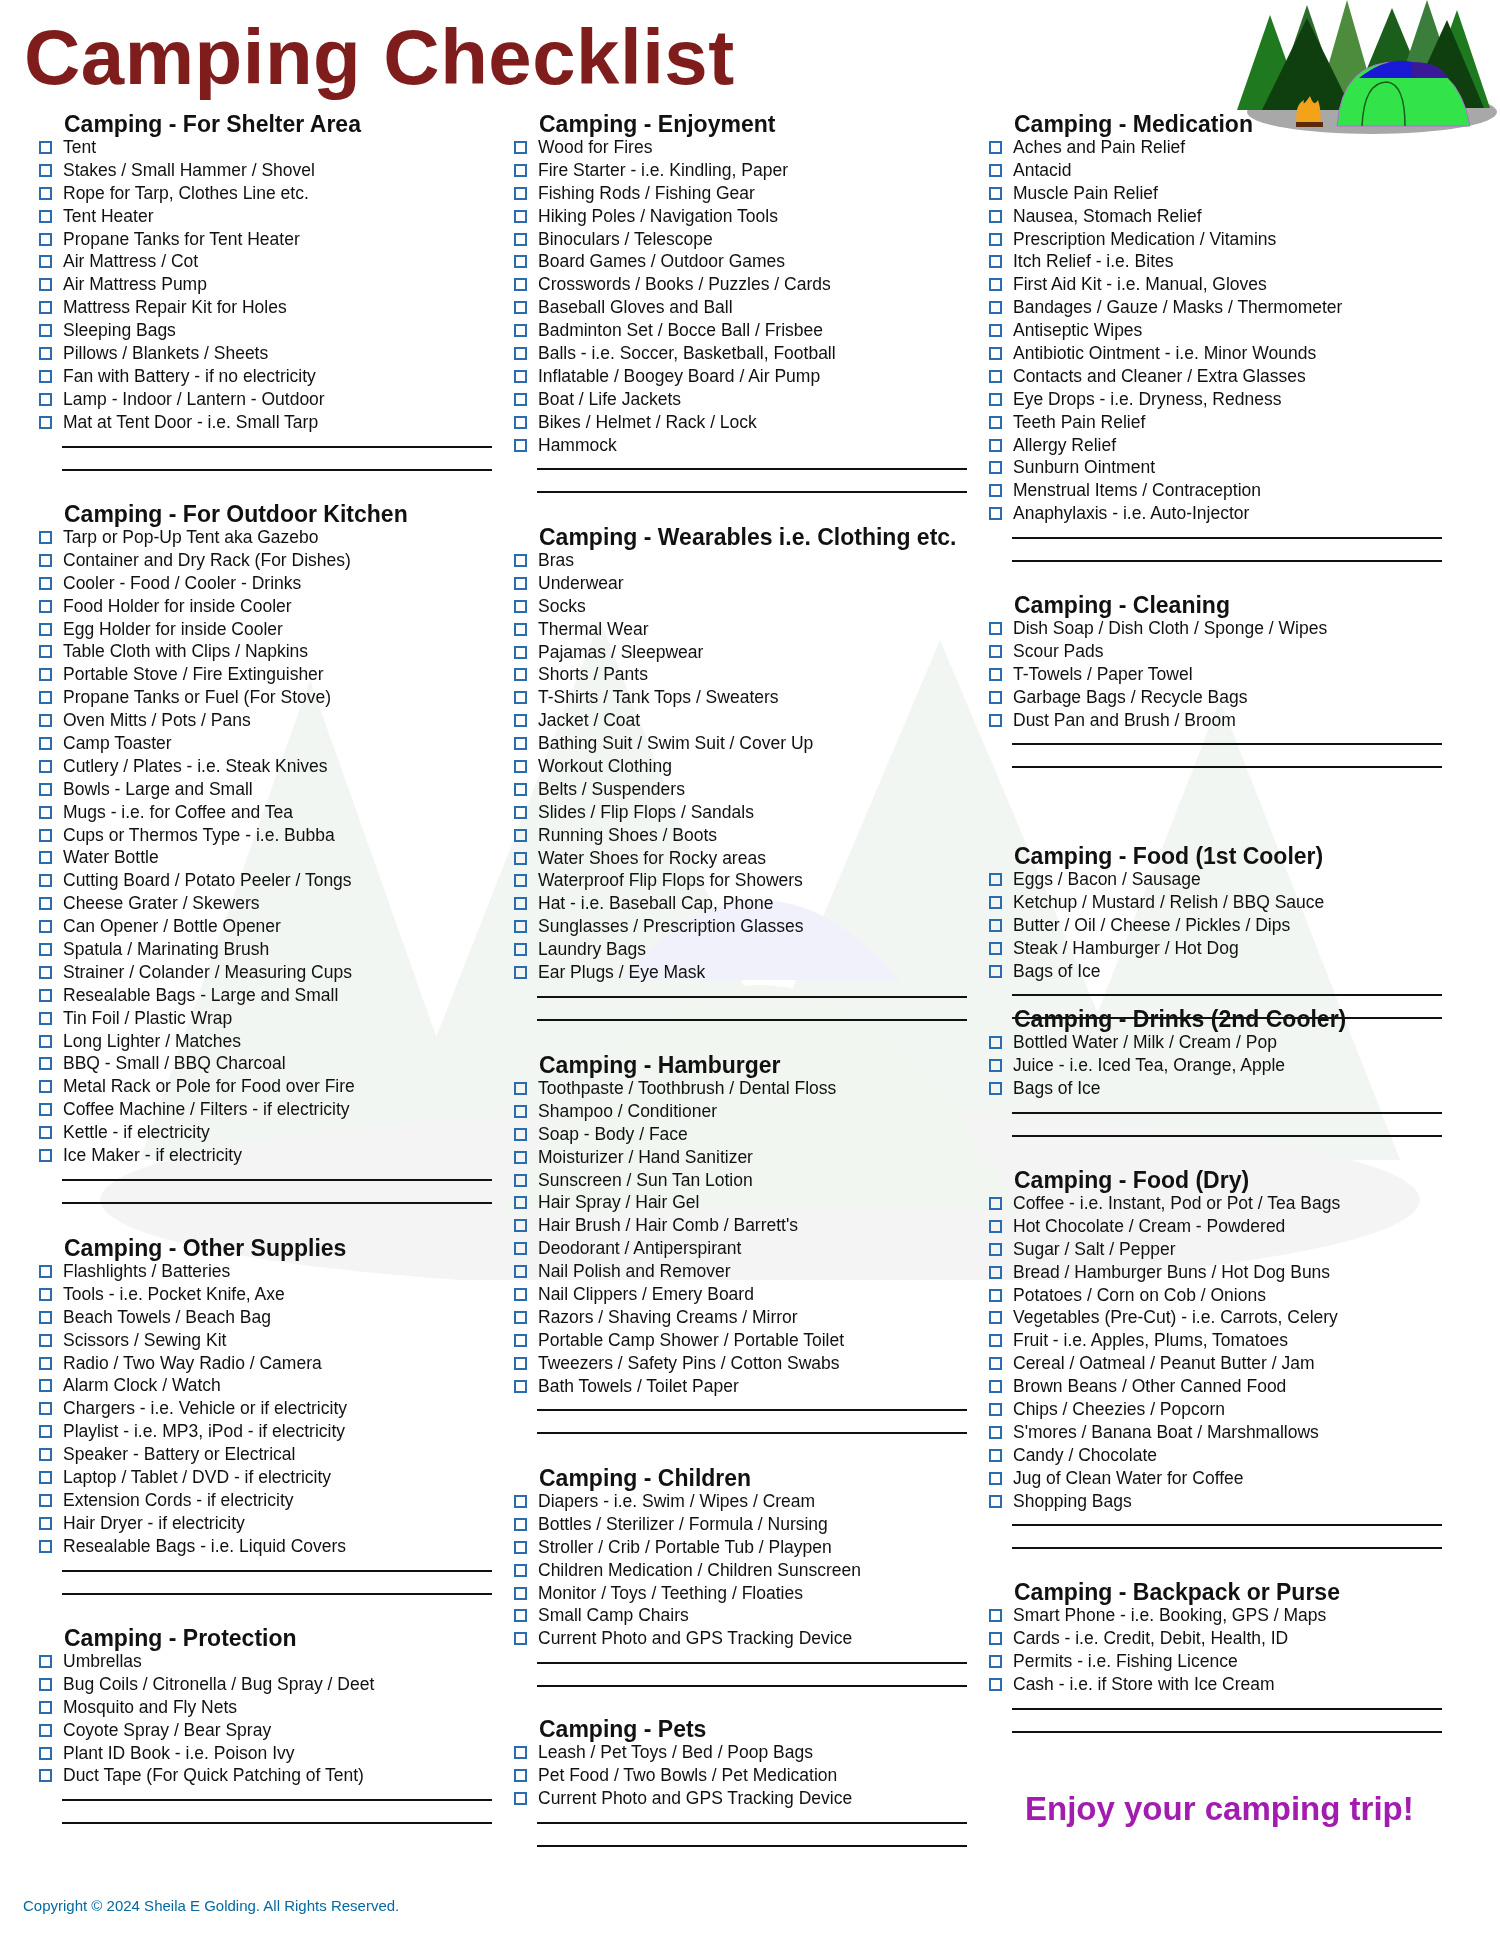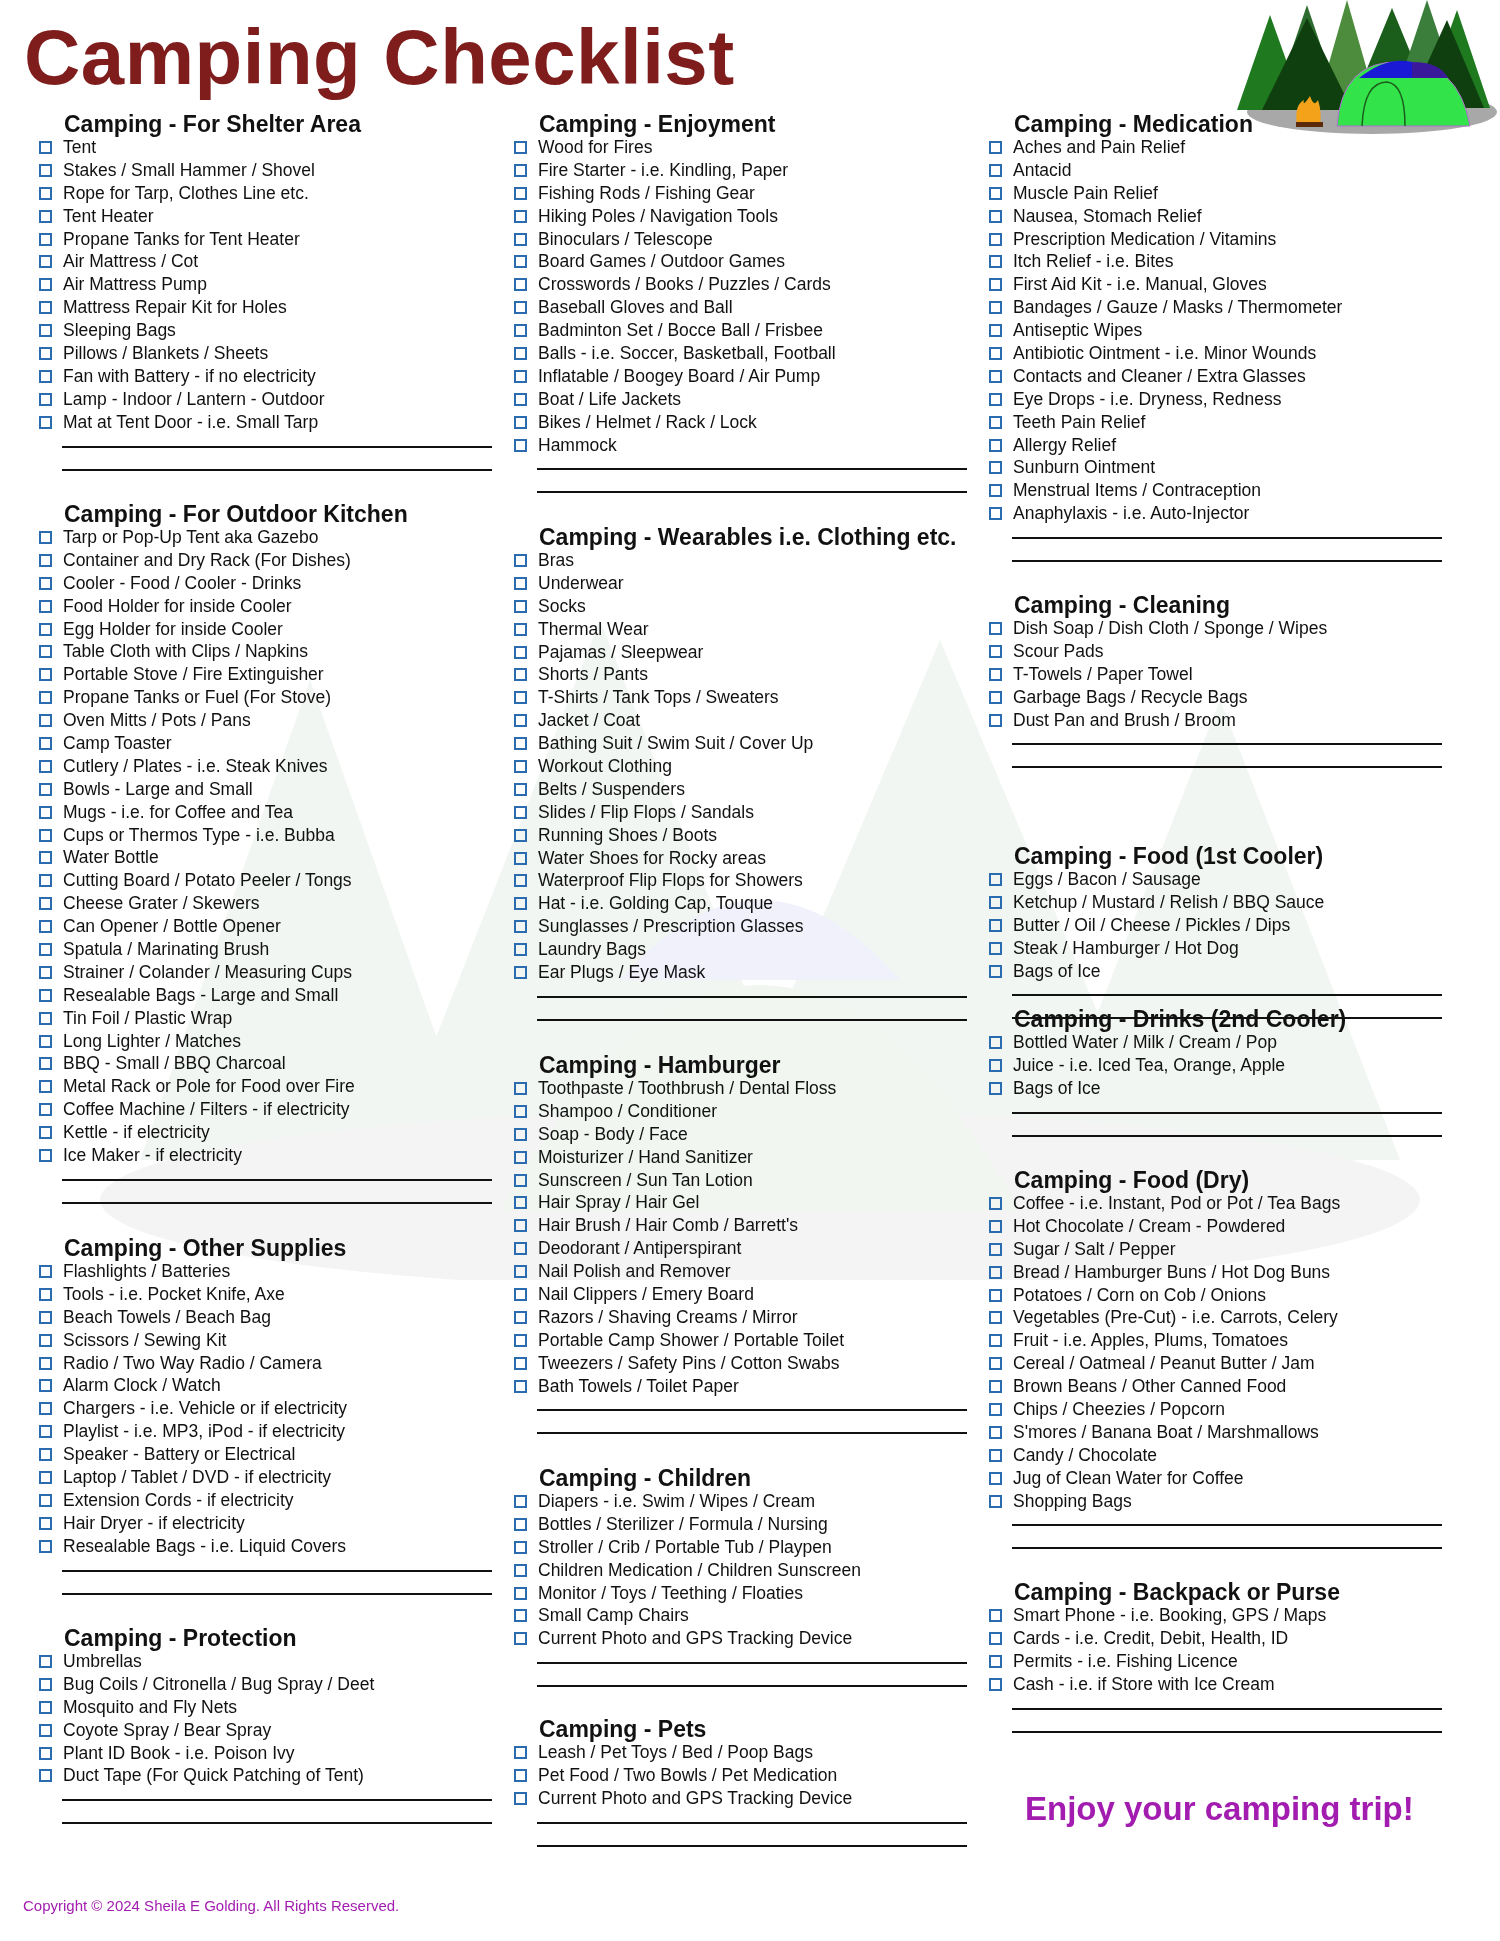--- a/index.html
+++ b/index.html
@@ -8,21 +8,21 @@
   .watermark { position:absolute; left:80px; top:560px; width:1360px; height:720px; opacity:0.06; pointer-events:none; }
   .title { position:absolute; left:24px; top:18px; font-size:78px; font-weight:bold; color:#7f1d1d; letter-spacing:0.5px; line-height:1; }
   .art { position:absolute; left:1222px; top:0px; width:278px; height:140px; }
   .section { position:absolute; }
   .section h3 { margin:0; font-size:23px; font-weight:bold; height:23px; line-height:23px; padding-left:24px; white-space:nowrap; }
   .item { height:22.9px; line-height:22.9px; display:flex; align-items:center; white-space:nowrap; font-size:17.5px; }
   .cb { width:13px; height:13px; border:2px solid #2b6cb0; box-sizing:border-box; margin-right:11px; margin-left:-1px; flex:none; background:transparent; }
   .lines { margin-left:22px; margin-top:12px; }
   .line { height:2px; background:#111; margin-bottom:21px; width:430px; }
   .enjoy { position:absolute; left:1025px; top:1790px; font-size:33px; font-weight:bold; color:#a21caf; white-space:nowrap; }
-  .copyright { position:absolute; left:23px; top:1897px; font-size:15px; color:#a21caf; white-space:nowrap; }
+  .copyright { position:absolute; left:23px; top:1897px; font-size:15px; color:#0369a1; white-space:nowrap; }
 </style>
 </head>
 <body>
 
 <svg class="watermark" viewBox="0 0 1360 720">
   <polygon points="60,600 230,120 400,600" fill="#2f6f2f"></polygon>
   <polygon points="300,620 520,60 740,620" fill="#2f6f2f"></polygon>
   <polygon points="640,600 860,80 1080,600" fill="#2f6f2f"></polygon>
   <polygon points="960,600 1140,140 1320,600" fill="#2f6f2f"></polygon>
   <ellipse cx="680" cy="640" rx="660" ry="90" fill="#555"></ellipse>
@@ -450,21 +450,21 @@
       <div class="item">
         <span class="cb"></span>
         <span>Water Shoes for Rocky areas</span>
       </div>
       <div class="item">
         <span class="cb"></span>
         <span>Waterproof Flip Flops for Showers</span>
       </div>
       <div class="item">
         <span class="cb"></span>
-        <span>Hat - i.e. Golding Cap, Touque</span>
+        <span>Hat - i.e. Baseball Cap, Phone</span>
       </div>
       <div class="item">
         <span class="cb"></span>
         <span>Sunglasses / Prescription Glasses</span>
       </div>
       <div class="item">
         <span class="cb"></span>
         <span>Laundry Bags</span>
       </div>
       <div class="item">

